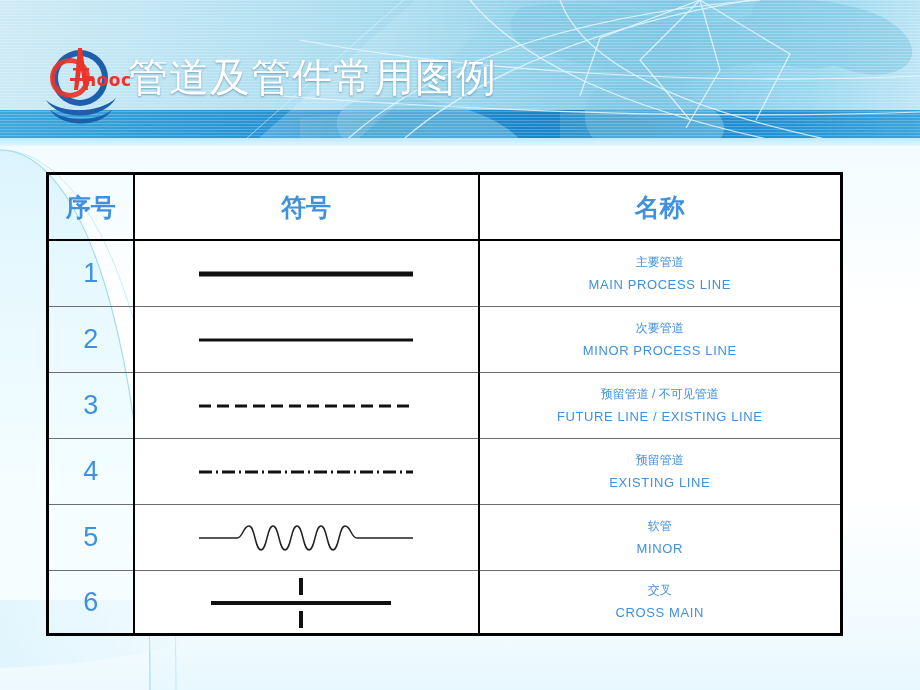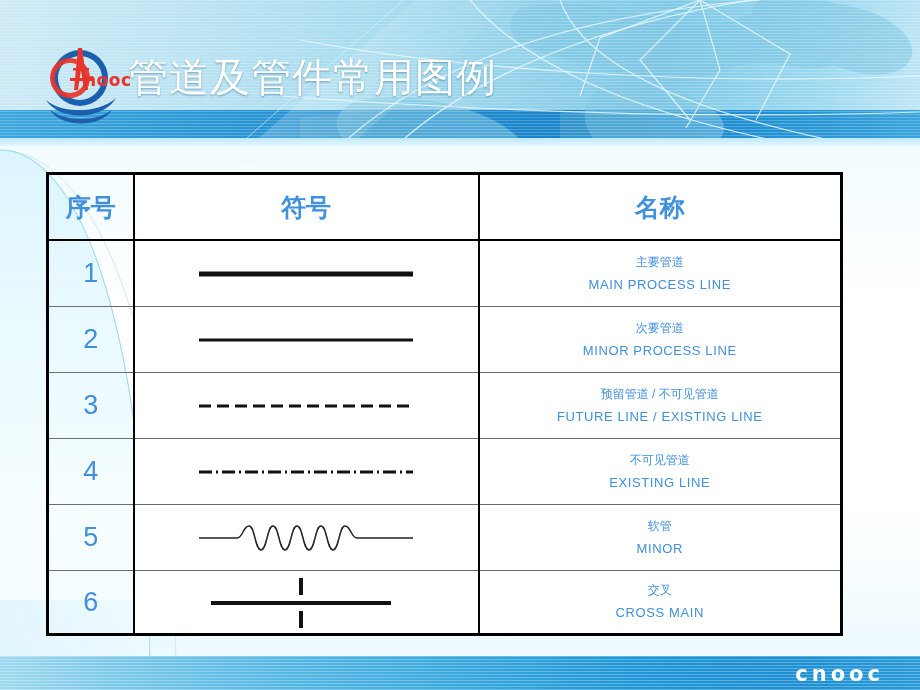--- a/index.html
+++ b/index.html
@@ -385,21 +385,21 @@
       <tr class="row">
         <td class="no-cell">4</td>
         <td class="sym-cell">
           <div class="sym-wrap">
             <svg width="230" height="20" viewBox="0 0 230 20">
               <line x1="8" y1="10" x2="222" y2="10" stroke="#111111" stroke-width="3" stroke-dasharray="13 4 2 4"></line>
             </svg>
           </div>
         </td>
         <td class="name-cell">
-          <div class="name-zh">不可见管道</div>
+          <div class="name-zh">预留管道</div>
           <div class="name-en">EXISTING LINE</div>
         </td>
       </tr>
 
       <tr class="row">
         <td class="no-cell">5</td>
         <td class="sym-cell">
           <div class="sym-wrap">
             <svg width="230" height="34" viewBox="0 0 230 34">
               <path d="M8,17 L46,17
@@ -430,18 +430,14 @@
           </div>
         </td>
         <td class="name-cell">
           <div class="name-zh">交叉</div>
           <div class="name-en">CROSS MAIN</div>
         </td>
       </tr>
     </tbody>
   </table>
 
-  <div class="footer">
-    <div class="footer-scan"></div>
-    <div class="footer-mark">cnooc</div>
-  </div>
 
 </div>
 
 </body></html>

